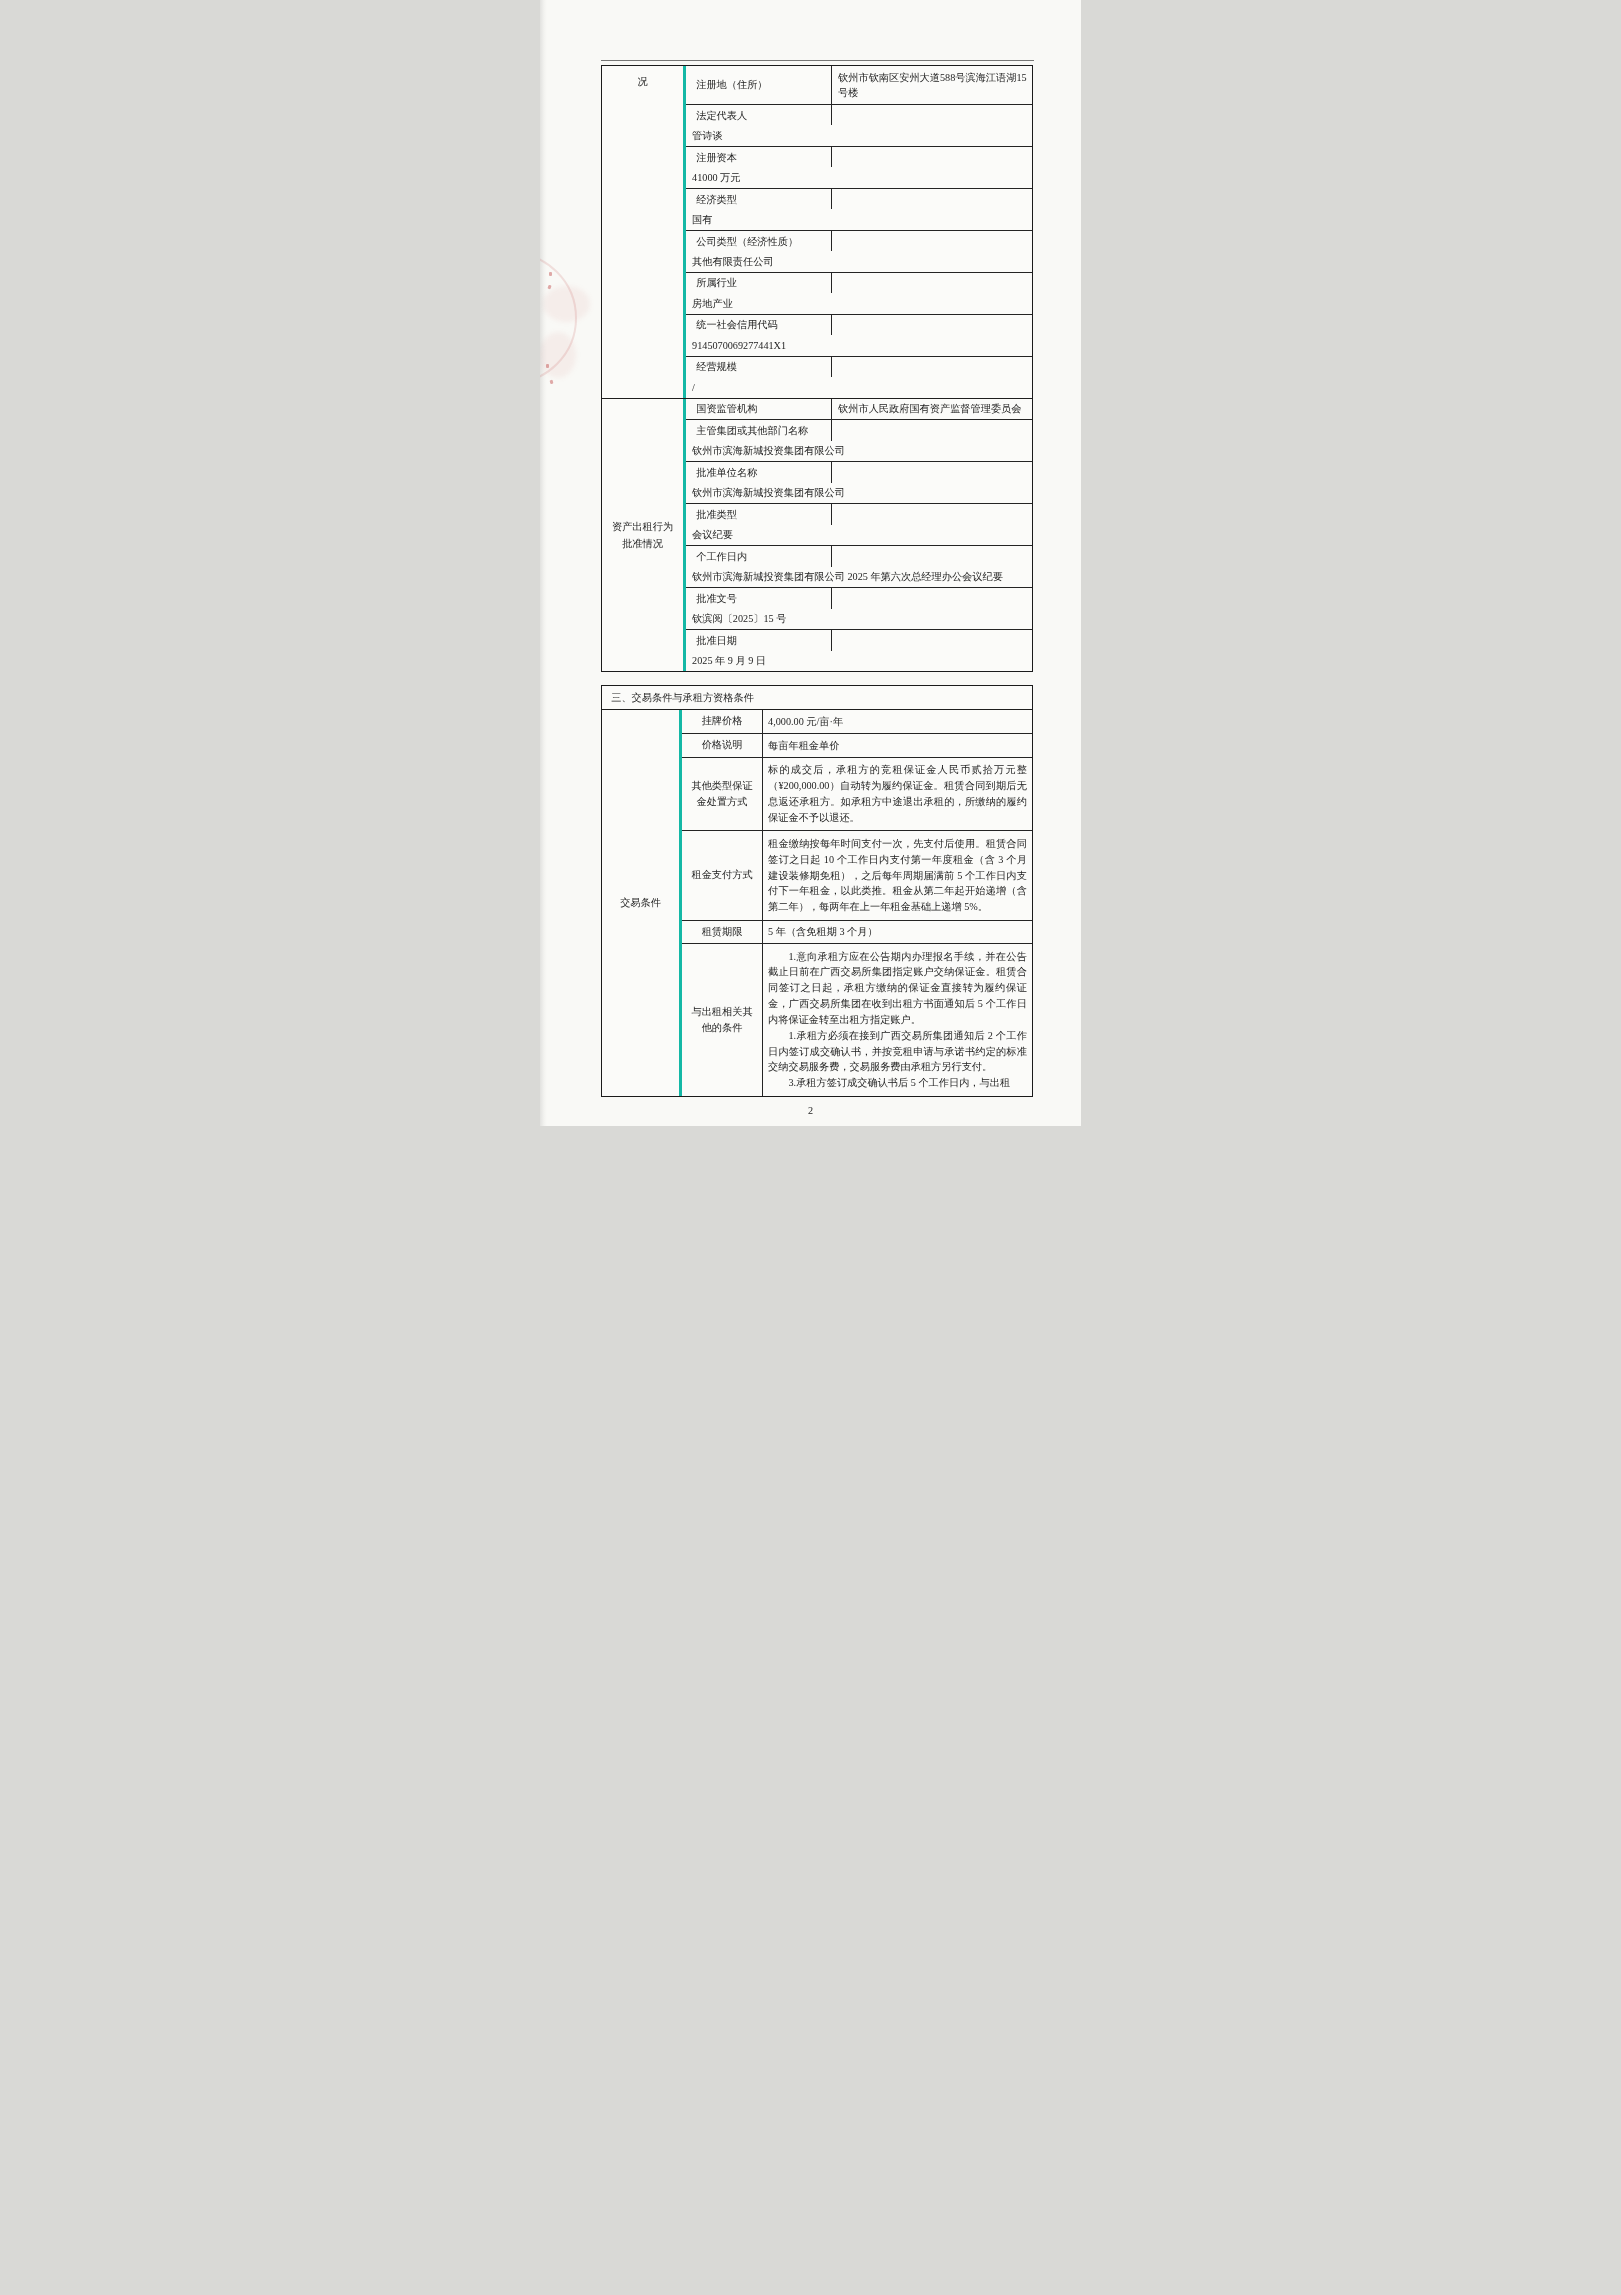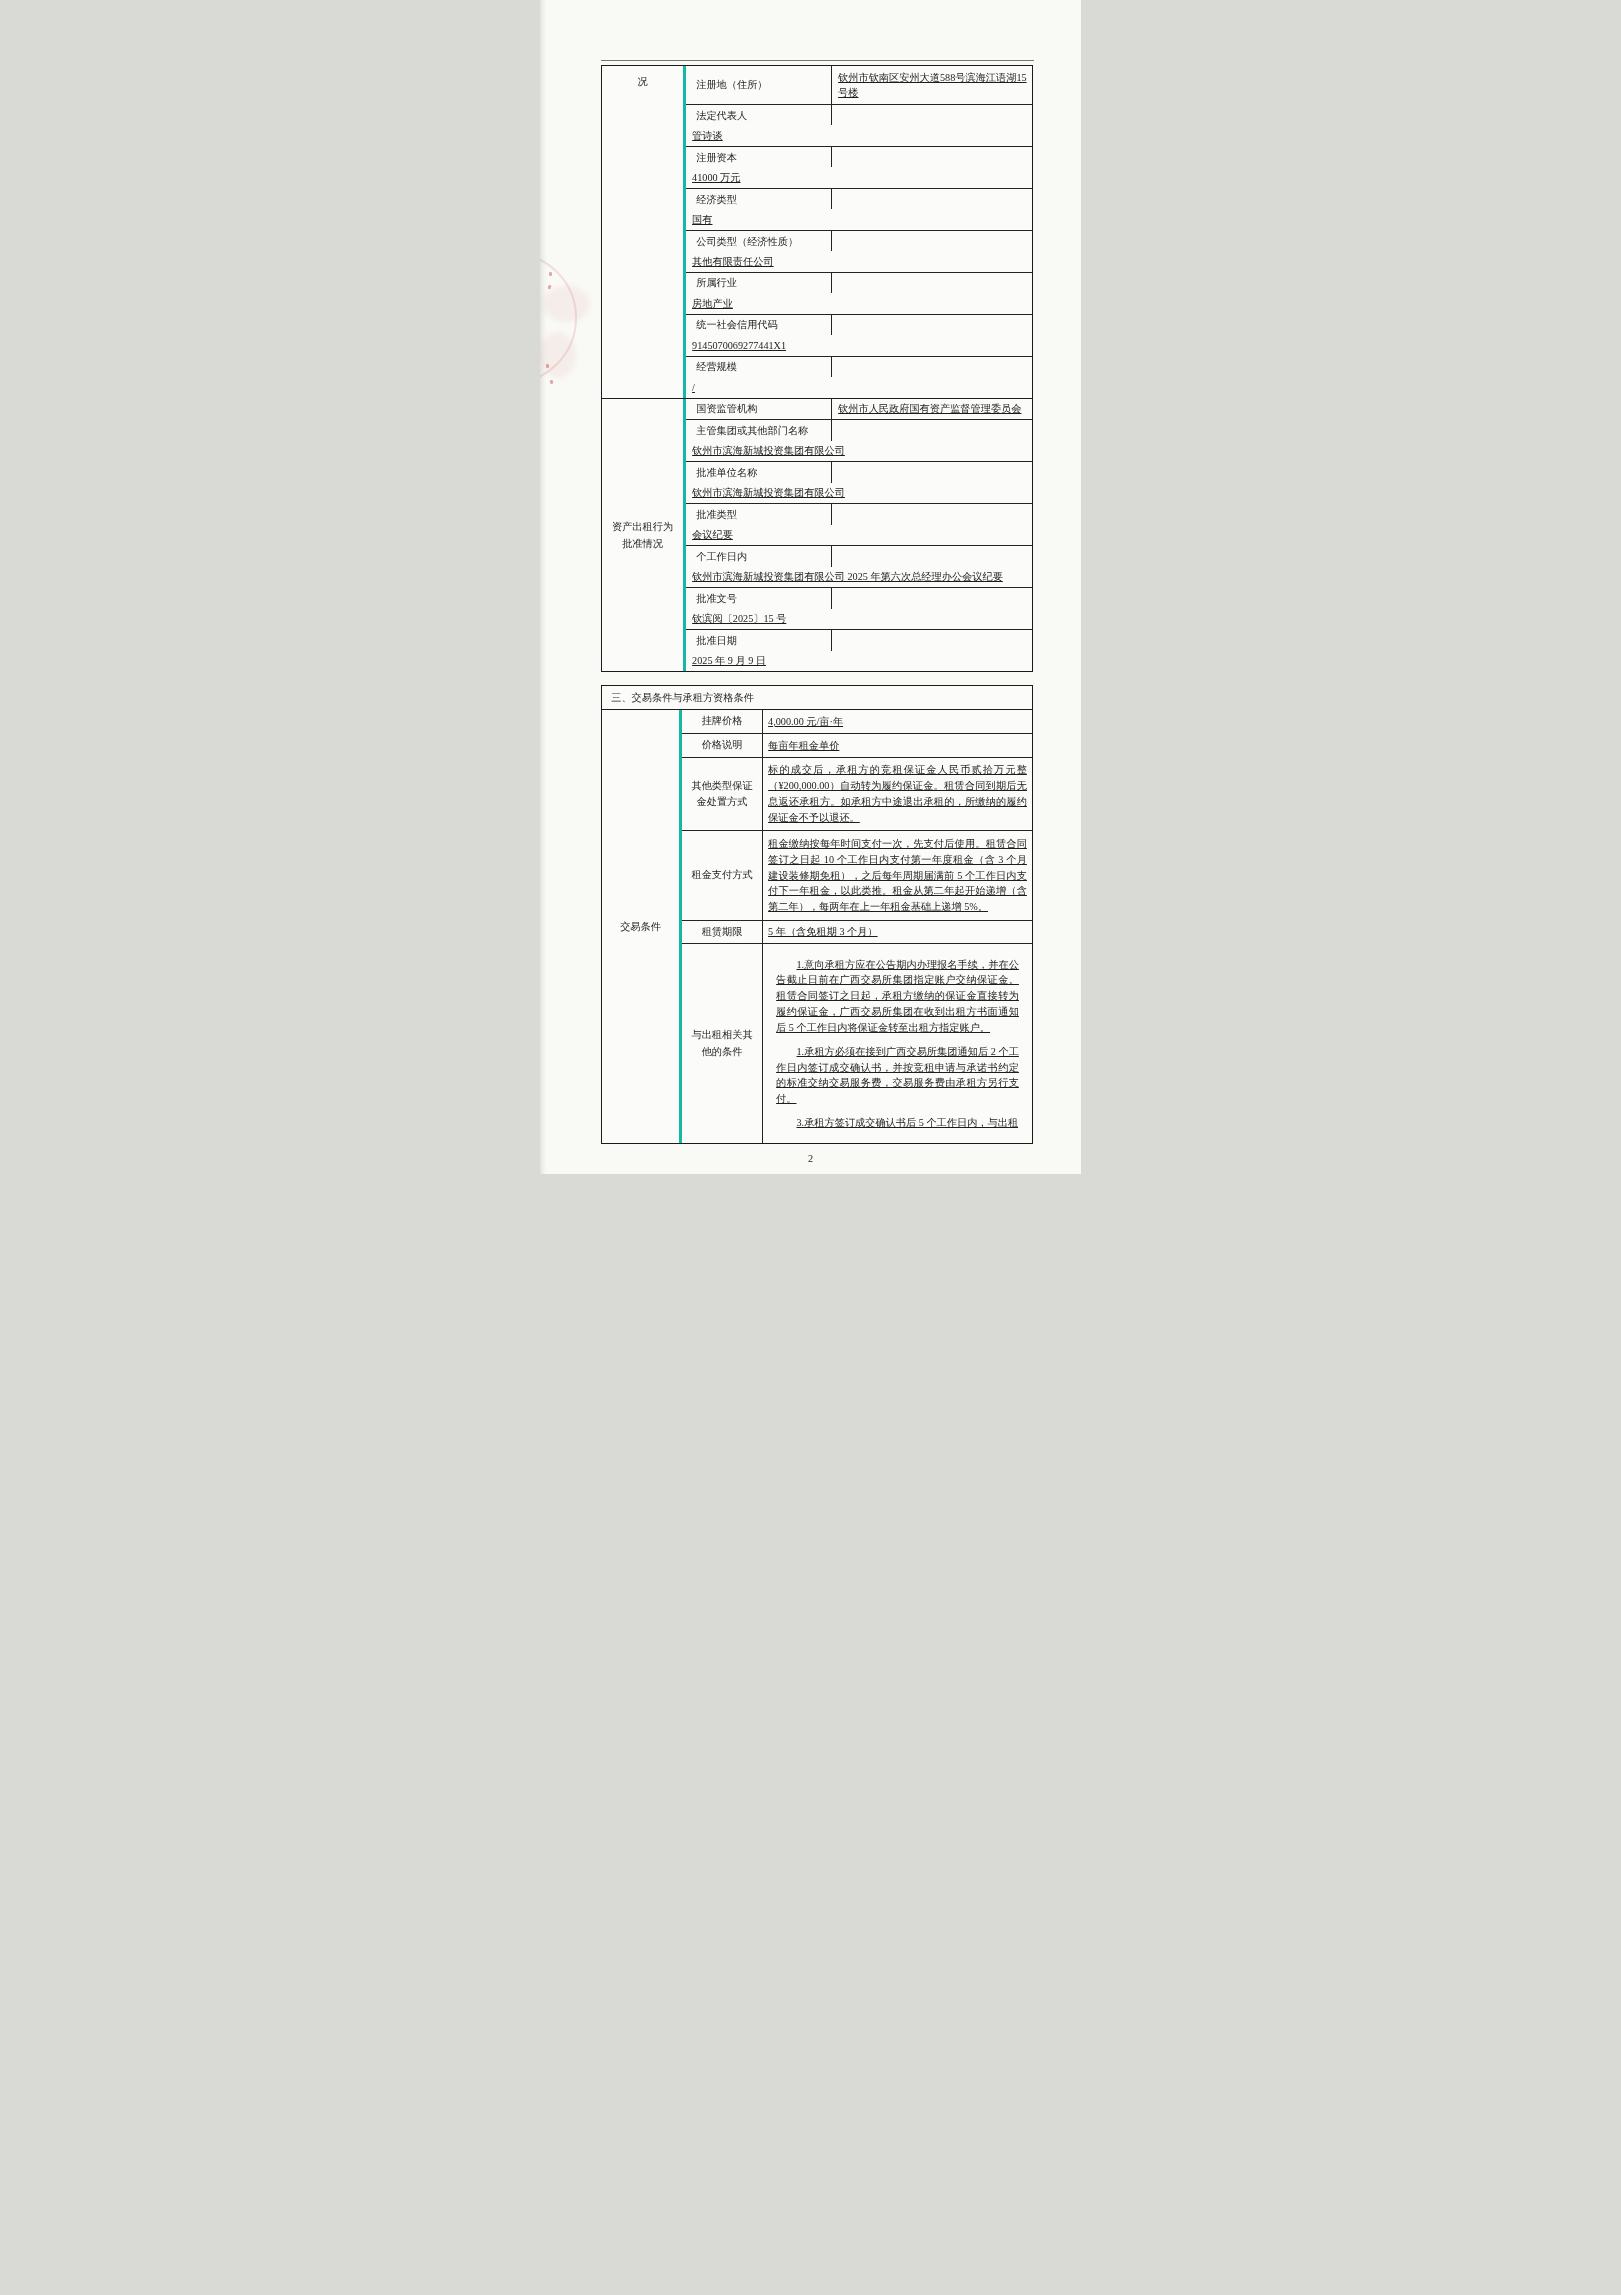--- a/index.html
+++ b/index.html
@@ -67,36 +67,36 @@
   .r { display:flex; align-items:stretch; min-height:19.4px; }
   .r + .r { border-top:1px solid #242424;flex-direction:column; }
   .r.tall { min-height:38px; }
   .lab {
     width:146px; flex:none;
     display:flex; align-items:center;
     padding:2.6px 3.1px 2.6px 10.2px;
     border-right:1px solid #242424;
     line-height:1.5;
   }
-  .val { flex:1; display:flex; align-items:center; padding:2.6px 4.1px 2.6px 6.1px; line-height:1.5;text-decoration:underline; }
+  .val { flex:1; display:flex; align-items:center; padding:2.6px 4.1px 2.6px 6.1px; line-height:1.5; }
 
   
   .t2 { margin-top:13.3px; }
   .t2-head { min-height:22.5px; display:flex; align-items:center; padding:3.1px 4.1px 3.1px 9.2px;text-align:center; }
   .t2-body { border-top:1.5px solid #1e1e1e; display:flex; align-items:stretch; }
   .t2 .stub { width:77px; }
   .t2 .lab {
     width:81px; justify-content:center; text-align:center;
     padding:2.6px 7.7px; line-height:1.6;
   }
   .r2 { display:flex; align-items:stretch; min-height:23.5px; }
   .r2 + .r2 { border-top:1px solid #242424; }
   .t2 .val { padding:3.1px 5.1px 3.1px 5.1px; }
   .val.flow { display:block; text-align:justify; line-height:1.55; padding-top:4.6px; padding-bottom:4.6px; }
-  .val.flow p { margin:8px; text-indent:2em; text-align:justify; }
+  .val.flow p { margin:0; text-indent:2em; text-align:justify; }
 
   .page-number { width:100%; text-align:center; margin:8.2px 0 10.2px 0; }
 </style>
 </head>
 <body>
 
 <div class="page">
 
   <div class="edge-shade"></div>
   <div class="seal"></div>

